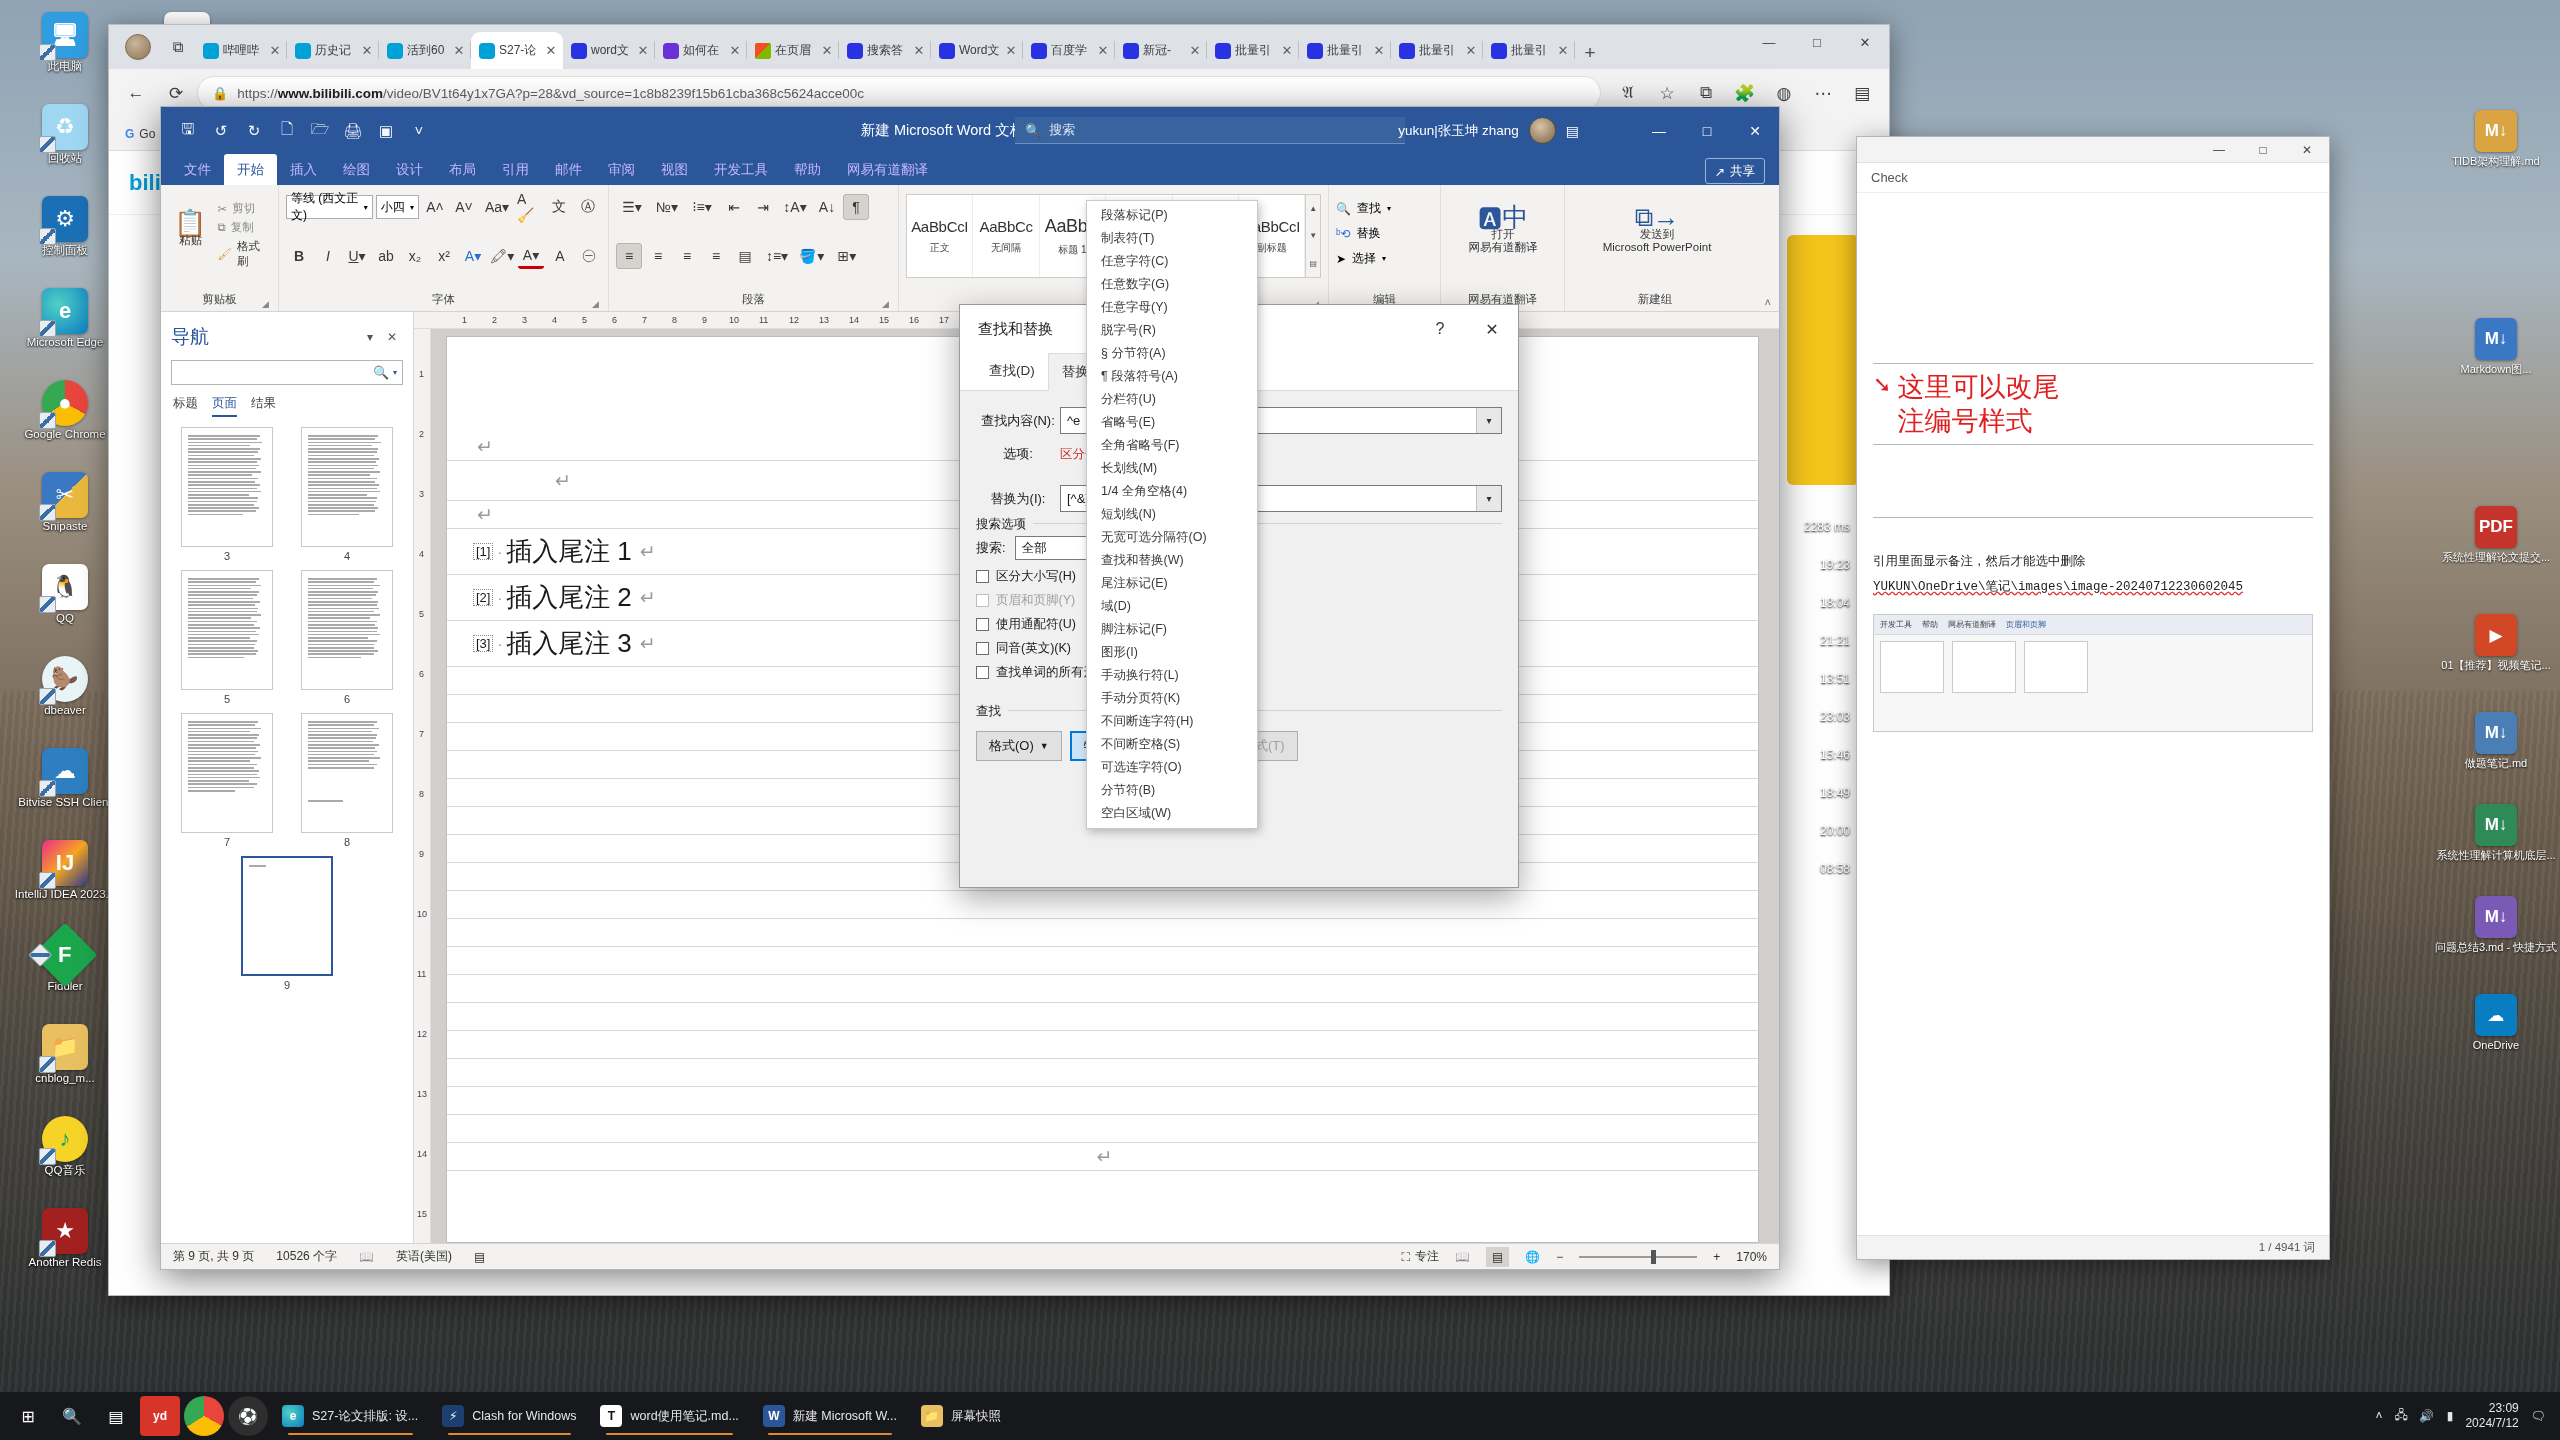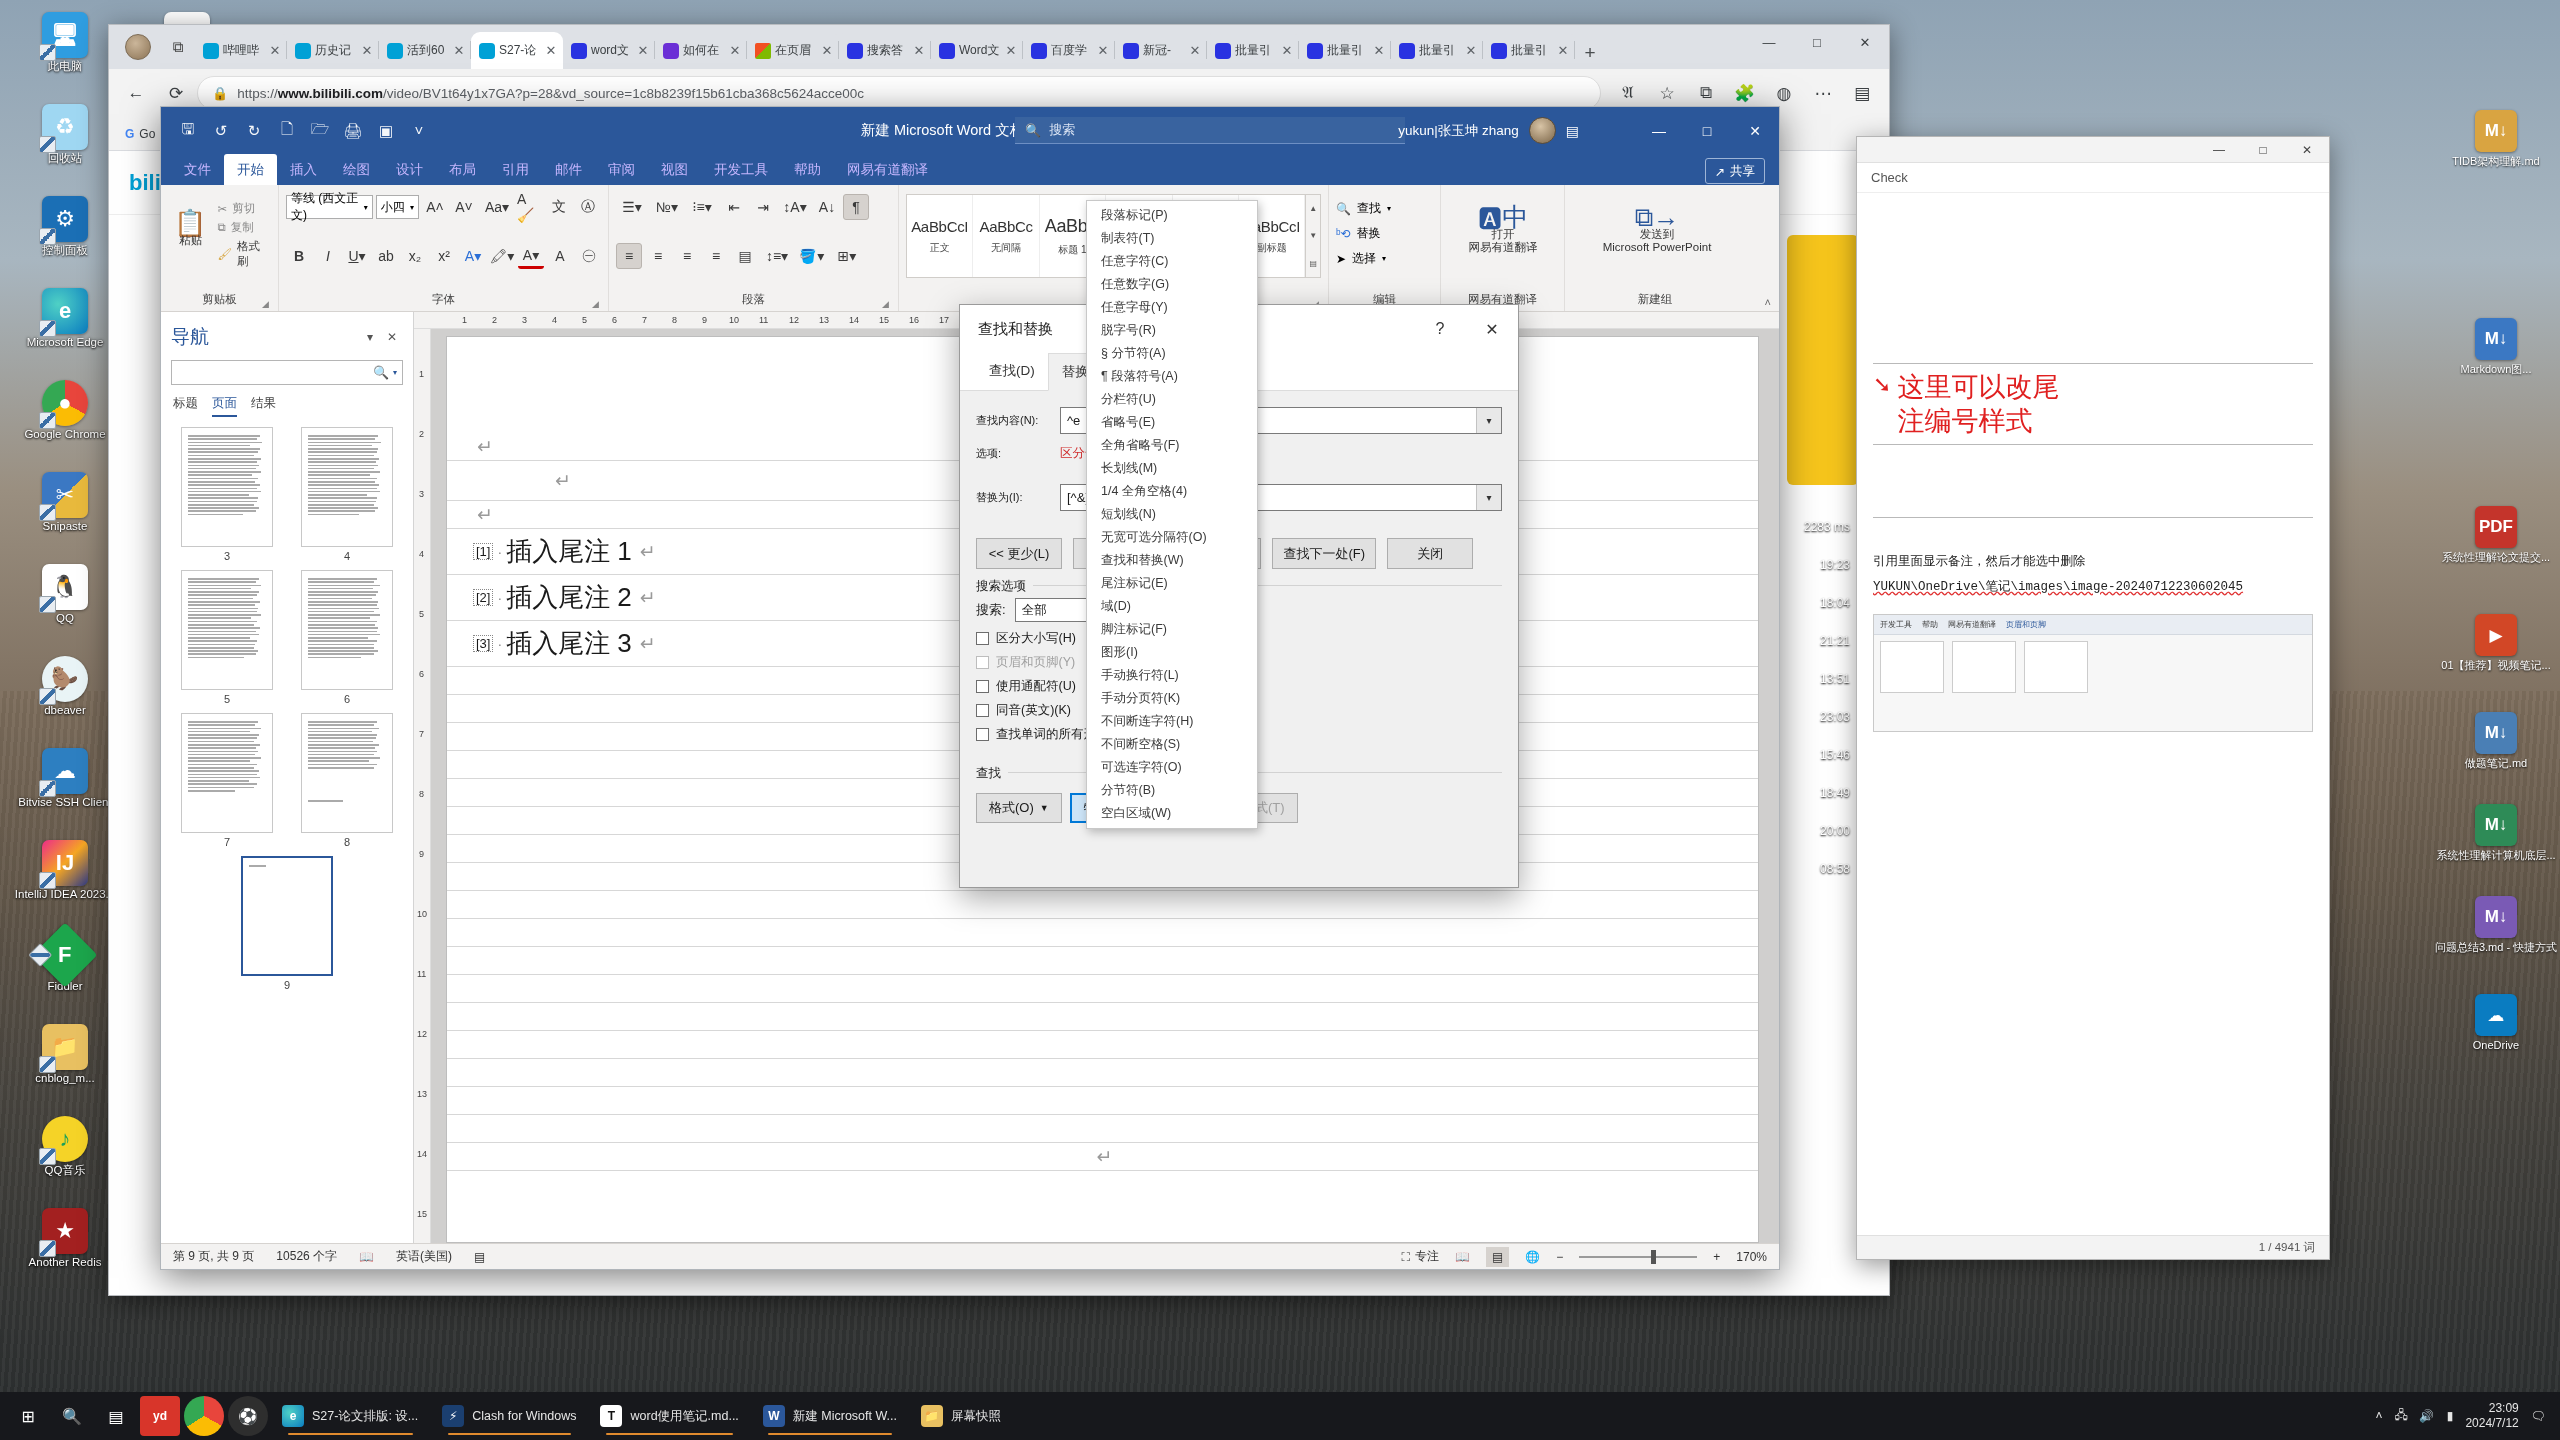--- a/index.html
+++ b/index.html
@@ -184,21 +184,21 @@
     font-size:13px; color:#1a1a1a; z-index:60;
   }
   #fr-title{height:48px;display:flex;align-items:center;padding-left:18px;font-size:15px;background:#fff;}
   #fr-title .sp{flex:1;}
   .fr-tbtn{width:52px;height:44px;display:flex;align-items:center;justify-content:center;font-size:16px;color:#333;}
   #fr-tabs{display:flex;padding:0 16px;background:#fff;border-bottom:1px solid #dcdcdc;}
   .fr-tab{padding:9px 13px;font-size:13.5px;color:#333;}
   .fr-tab.active{background:#f0f0f0;border:1px solid #dcdcdc;border-bottom:1px solid #f0f0f0;margin-bottom:-1px;}
   #fr-pane{padding:16px 16px 0;}
   .fr-row{display:flex;align-items:center;margin-bottom:11px;}
-  .fr-lab{width:84px;font-size:11px;}
+  .fr-lab{width:84px;font-size:13px;text-align:center;}
   .fr-combo{flex:1;height:27px;border:1px solid #7a7a7a;background:#fff;display:flex;align-items:center;}
   .fr-combo .val{flex:1;padding:0 6px;font-size:13px;white-space:nowrap;overflow:hidden;}
   .fr-combo .arrow{width:25px;height:100%;background:#e8e8e8;border-left:1px solid #c3c3c3;display:flex;align-items:center;justify-content:center;font-size:10px;color:#333;}
   .fr-opt{font-size:12.5px;color:#cf2a2a;}
   .fr-btnrow{display:flex;gap:11px;padding:16px 16px 6px;}
   .fr-btn{height:31px;min-width:86px;padding:0 10px;border:1px solid #adadad;background:#e1e1e1;
     display:flex;align-items:center;justify-content:center;font-size:13px;color:#1a1a1a;}
   .fr-btn.wide{min-width:104px;}
   .fieldset{margin:10px 16px 0;position:relative;border-top:1px solid #d2d2d2;padding-top:12px;}
   .fieldset .leg{position:absolute;top:-8px;left:0;background:#f0f0f0;padding-right:7px;font-size:12.5px;}
@@ -1181,27 +1181,20 @@
       <span class="fr-opt">区分全/半角</span>
     </div>
     <div class="fr-row">
       <span class="fr-lab">替换为(I):</span>
       <span class="fr-combo">
         <span class="val">[^&amp;]</span>
         <span class="arrow">▾</span>
       </span>
     </div>
   </div>
-  <div class="fr-btnrow">
-    <div class="fr-btn">&lt;&lt; 更少(L)</div>
-    <div class="fr-btn">替换(R)</div>
-    <div class="fr-btn">全部替换(A)</div>
-    <div class="fr-btn wide">查找下一处(F)</div>
-    <div class="fr-btn">关闭</div>
-  </div>
 
   <div class="fieldset">
     <span class="leg">搜索选项</span>
     <div class="srow">
       <span>搜索:</span>
       <span class="sel-box">全部</span>
     </div>
     <div class="chk-cols">
       <div class="chk-col">
         <div class="chk">

